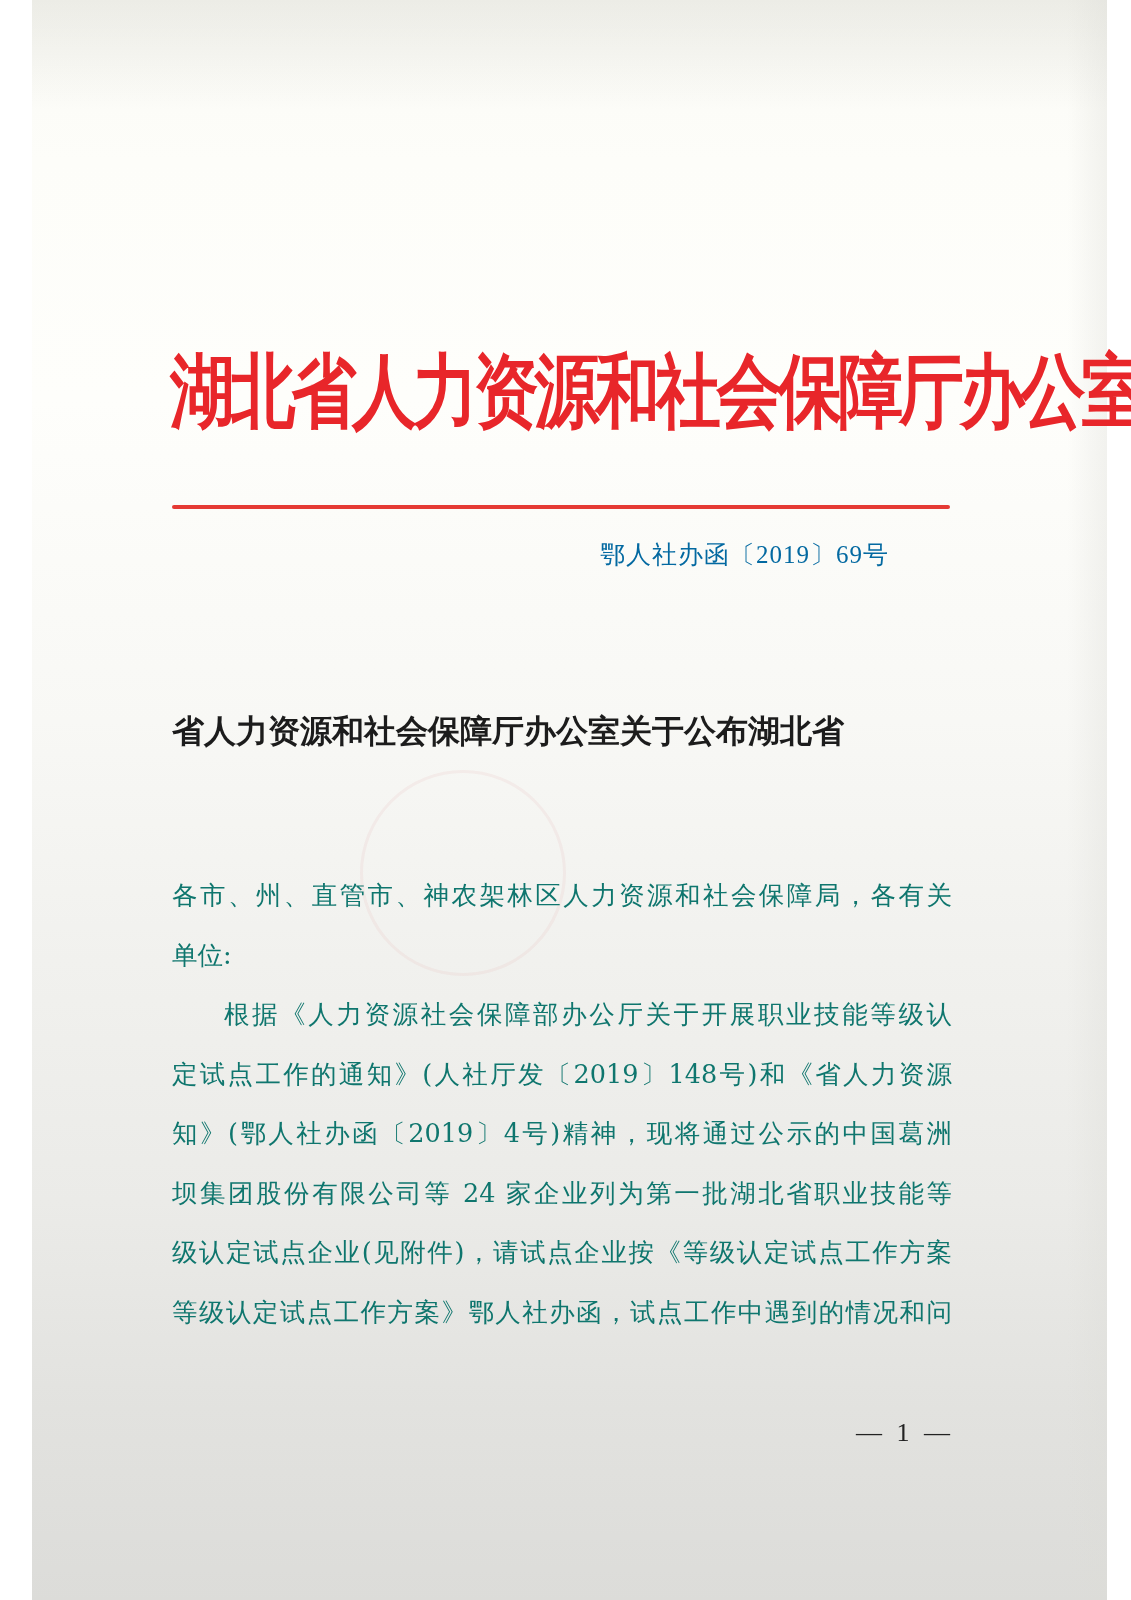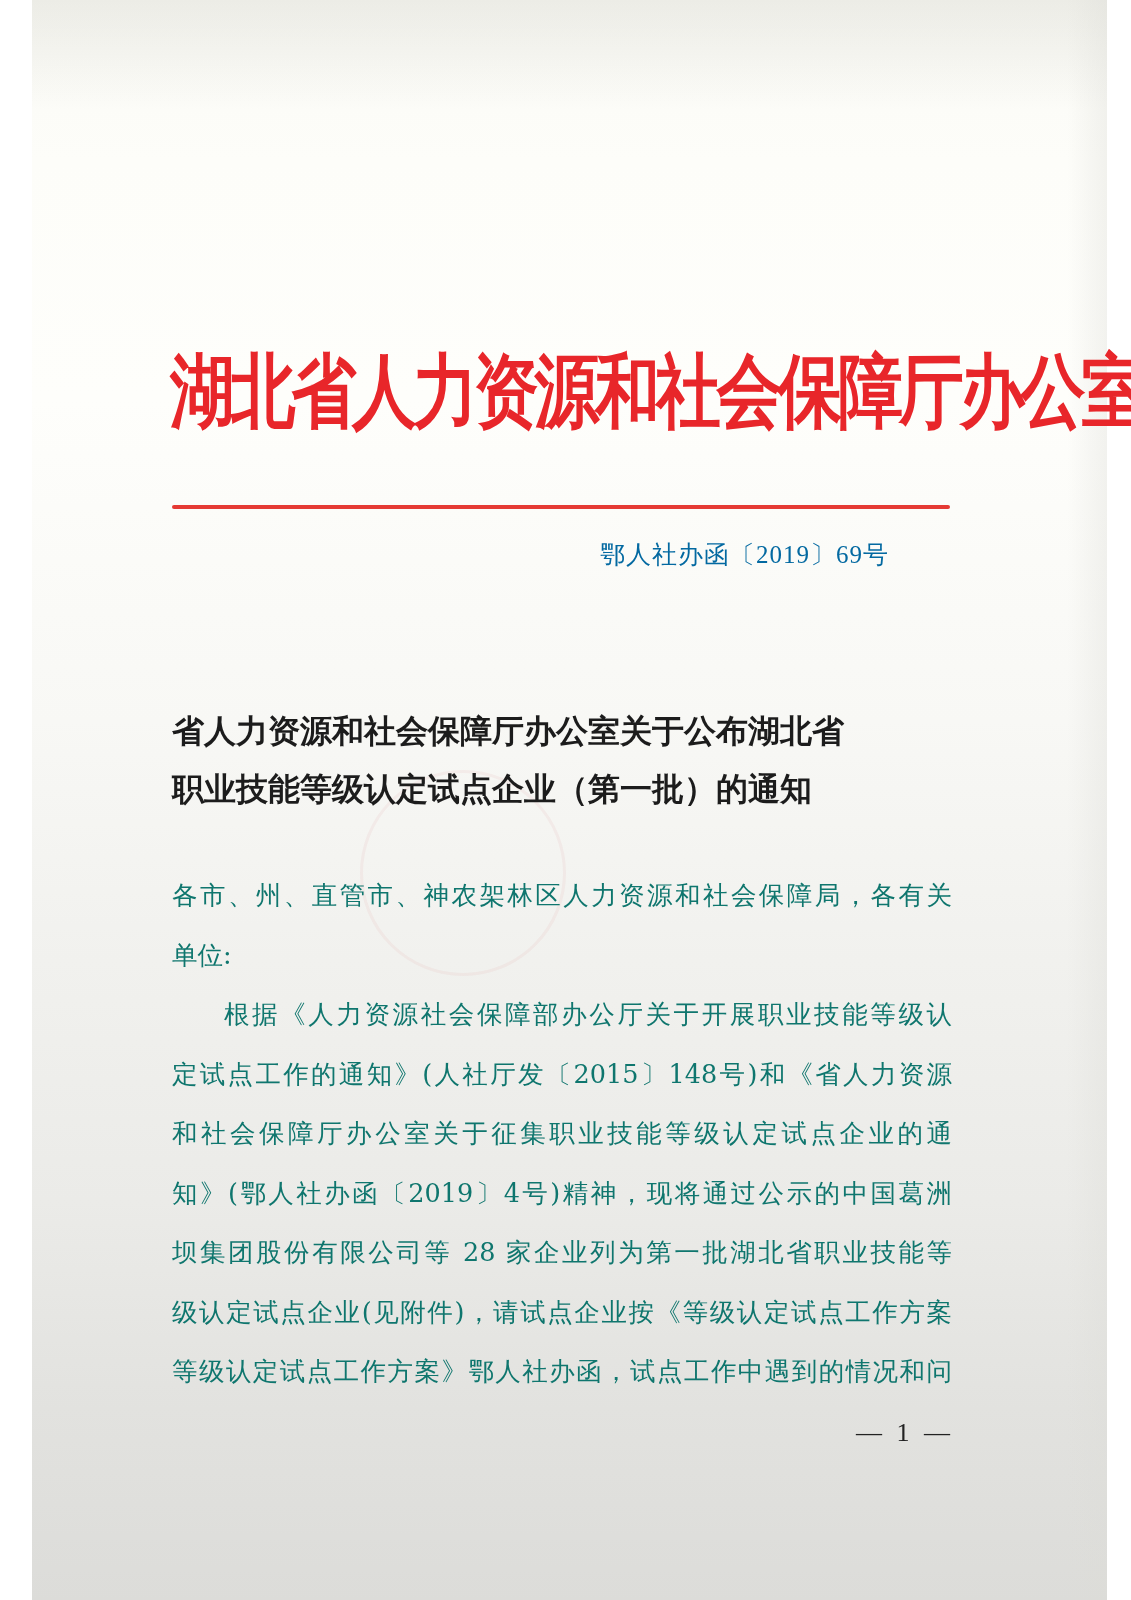--- a/index.html
+++ b/index.html
@@ -139,29 +139,27 @@
 
   <div class="stamp-ghost"></div>
 
   <div class="letterhead">湖北省人力资源和社会保障厅办公室</div>
   <div class="red-rule"></div>
 
   <div class="doc-number">鄂人社办函〔2019〕69号</div>
 
   <div class="title">
     <span class="line">省人力资源和社会保障厅办公室关于公布湖北省</span>
-    <span class="line">职业技能等级认定试点企业（第一批）的通知</span>
   </div>
 
   <div class="body-text">
     <span class="line">各市、州、直管市、神农架林区人力资源和社会保障局，各有关</span>
     <span class="line last">单位:</span>
     <span class="line indent">根据《人力资源社会保障部办公厅关于开展职业技能等级认</span>
-    <span class="line">定试点工作的通知》(人社厅发〔2015〕148号)和《省人力资源</span>
-    <span class="line">和社会保障厅办公室关于征集职业技能等级认定试点企业的通</span>
+    <span class="line">定试点工作的通知》(人社厅发〔2019〕148号)和《省人力资源</span>
     <span class="line">知》(鄂人社办函〔2019〕4号)精神，现将通过公示的中国葛洲</span>
-    <span class="line">坝集团股份有限公司等 28 家企业列为第一批湖北省职业技能等</span>
+    <span class="line">坝集团股份有限公司等 24 家企业列为第一批湖北省职业技能等</span>
     <span class="line">级认定试点企业(见附件)，请试点企业按《等级认定试点工作方案</span>
     <span class="line">等级认定试点工作方案》鄂人社办函，试点工作中遇到的情况和问</span>
   </div>
 
   <div class="page-number">— 1 —</div>
 </div>
 
 </body></html>

